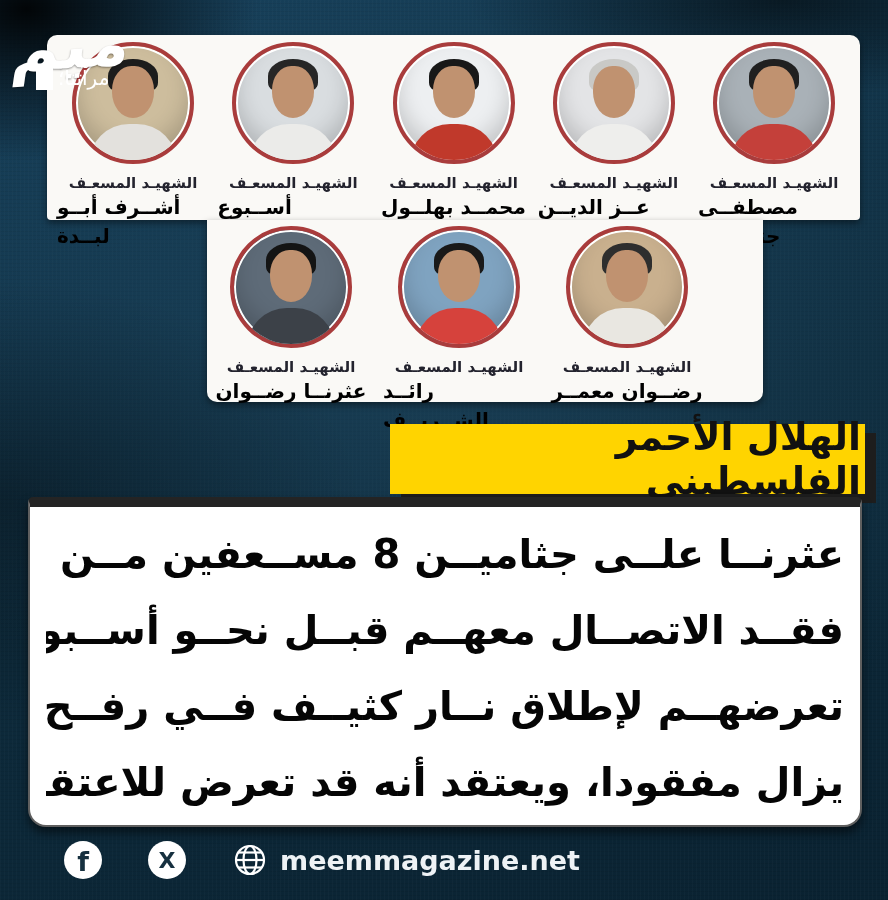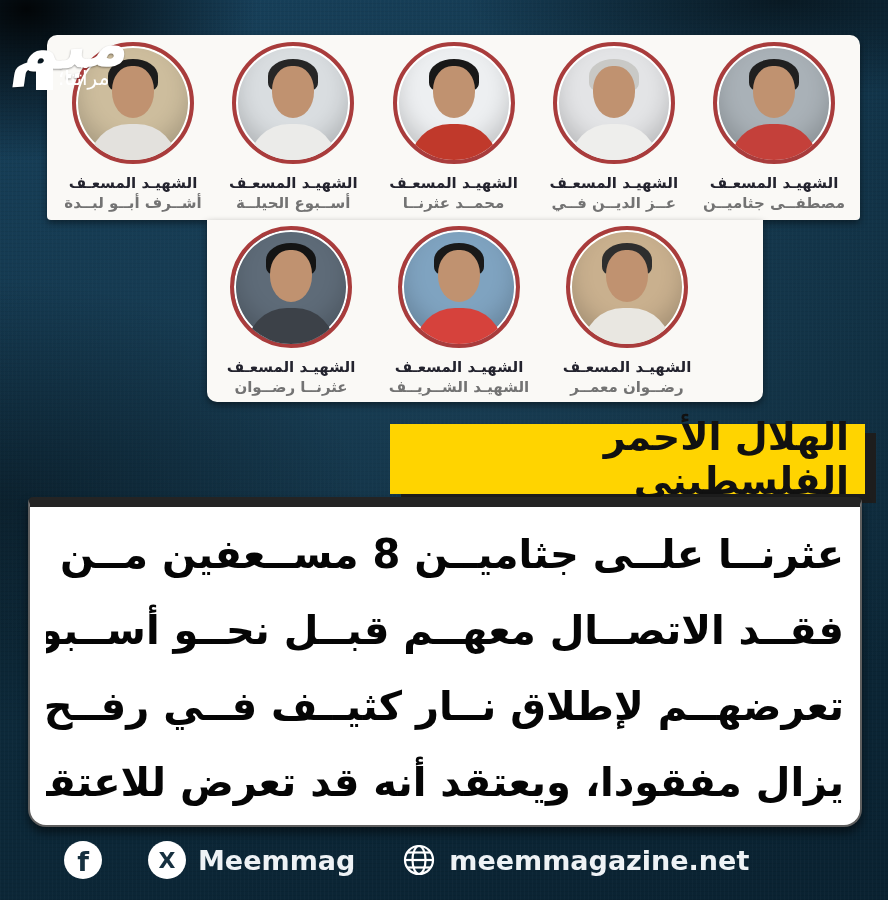--- a/index.html
+++ b/index.html
@@ -33,27 +33,27 @@
   .avatar{
     width:114px;height:114px;border-radius:50%;
     border:4px solid #a93c3c;position:relative;overflow:hidden;
     background:var(--bg,#d8d8d8);flex:none;
     box-shadow:inset 0 0 0 2px #fff, inset 0 -14px 22px rgba(0,0,0,.18);
   }
   .avatar .hair{position:absolute;left:50%;top:13px;transform:translateX(-50%);width:50px;height:34px;border-radius:50% 50% 30% 30%;background:var(--hair,#222);}
   .avatar .head{position:absolute;left:50%;top:20px;transform:translateX(-50%);width:42px;height:52px;border-radius:46% 46% 50% 50%;background:#c09270;}
   .avatar .torso{position:absolute;left:50%;bottom:-6px;transform:translateX(-50%);width:88px;height:42px;border-radius:40px 40px 0 0;background:var(--shirt,#ddd);}
   .card-title{margin-top:9px;font-size:15px;font-weight:bold;color:#23232e;line-height:1.35;}
-  .card-name{font-size:15px;font-weight:bold;color:#737373;line-height:1.45;}
+  .card-name{font-size:20px;font-weight:bold;color:#000000;line-height:1.45;}
   
   .banner{
     position:absolute;left:390px;top:424px;width:475px;height:70px;
     background:#ffd400;color:#111;box-shadow:11px 9px 0 #1d1d1d;
     display:flex;align-items:center;justify-content:center;
-    font-size:38px;font-weight:bold;direction:rtl;box-sizing:border-box;padding:0 16px;
+    font-size:38px;font-weight:bold;direction:rtl;box-sizing:border-box;padding:0 4px;
   }
   
   .statement{
     position:absolute;left:28px;top:497px;width:834px;height:330px;
     background:#ffffff;border:2px solid #5f5f5f;border-top:10px solid #242424;
     border-radius:5px 5px 18px 18px;box-sizing:border-box;
     box-shadow:0 6px 10px rgba(0,0,0,.5);
     padding:9px 16px 0;direction:rtl;
   }
   .statement-line{
@@ -108,21 +108,21 @@
       <div class="card-title">الشهيـد المسعـف</div>
       <div class="card-name">أســبوع الحيلــة</div>
     </div>
     <div class="card">
       <div class="avatar" style="--bg:#edeff1;--shirt:#c0392b;--hair:#181818">
           <div class="hair"></div>
           <div class="head"></div>
           <div class="torso"></div>
         </div>
       <div class="card-title">الشهيـد المسعـف</div>
-      <div class="card-name">محمــد عثرنــا</div>
+      <div class="card-name">محمــد بهلــول</div>
     </div>
     <div class="card">
       <div class="avatar" style="--bg:#e3e4e6;--shirt:#eeeeec;--hair:#c9c9c6">
           <div class="hair"></div>
           <div class="head"></div>
           <div class="torso"></div>
         </div>
       <div class="card-title">الشهيـد المسعـف</div>
       <div class="card-name">عــز الديــن فــي</div>
     </div>
@@ -147,21 +147,21 @@
       <div class="card-title">الشهيـد المسعـف</div>
       <div class="card-name">عثرنــا رضــوان</div>
     </div>
     <div class="card">
       <div class="avatar" style="--bg:#7fa3c0;--shirt:#d6423c;--hair:#191919">
           <div class="hair"></div>
           <div class="head"></div>
           <div class="torso"></div>
         </div>
       <div class="card-title">الشهيـد المسعـف</div>
-      <div class="card-name">الشهيـد الشــريــف</div>
+      <div class="card-name">رائــد الشــريــف</div>
     </div>
     <div class="card">
       <div class="avatar" style="--bg:#c9b08e;--shirt:#e9e7e1;--hair:#2e2e2e">
           <div class="hair"></div>
           <div class="head"></div>
           <div class="torso"></div>
         </div>
       <div class="card-title">الشهيـد المسعـف</div>
       <div class="card-name">رضــوان معمــر</div>
     </div>
@@ -179,21 +179,20 @@
   <div class="footer">
     <div class="footer-item">
       <div class="icon-circle">
           <span class="fb-glyph">f</span>
         </div>
     </div>
     <div class="footer-item">
       <div class="icon-circle">
           <span class="x-glyph">X</span>
         </div>
-      <span>Meemmag</span>
     </div>
     <div class="footer-item">
       <svg class="globe-svg" width="36" height="36" viewBox="0 0 36 36">
         <g fill="none" stroke="#ffffff" stroke-width="2.2">
           <circle cx="18" cy="18" r="14"></circle>
           <ellipse cx="18" cy="18" rx="6.5" ry="14"></ellipse>
           <line x1="4" y1="18" x2="32" y2="18"></line>
           <line x1="6" y1="10.5" x2="30" y2="10.5"></line>
           <line x1="6" y1="25.5" x2="30" y2="25.5"></line>
         </g>

